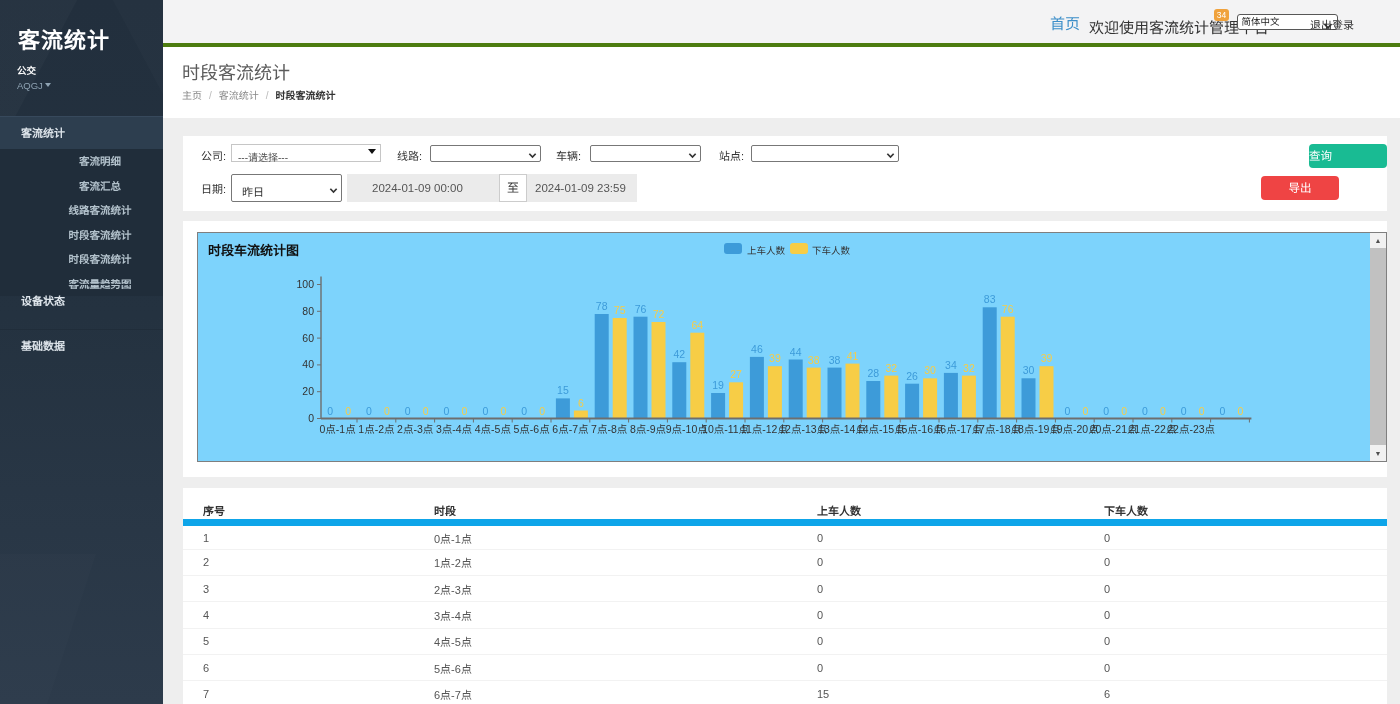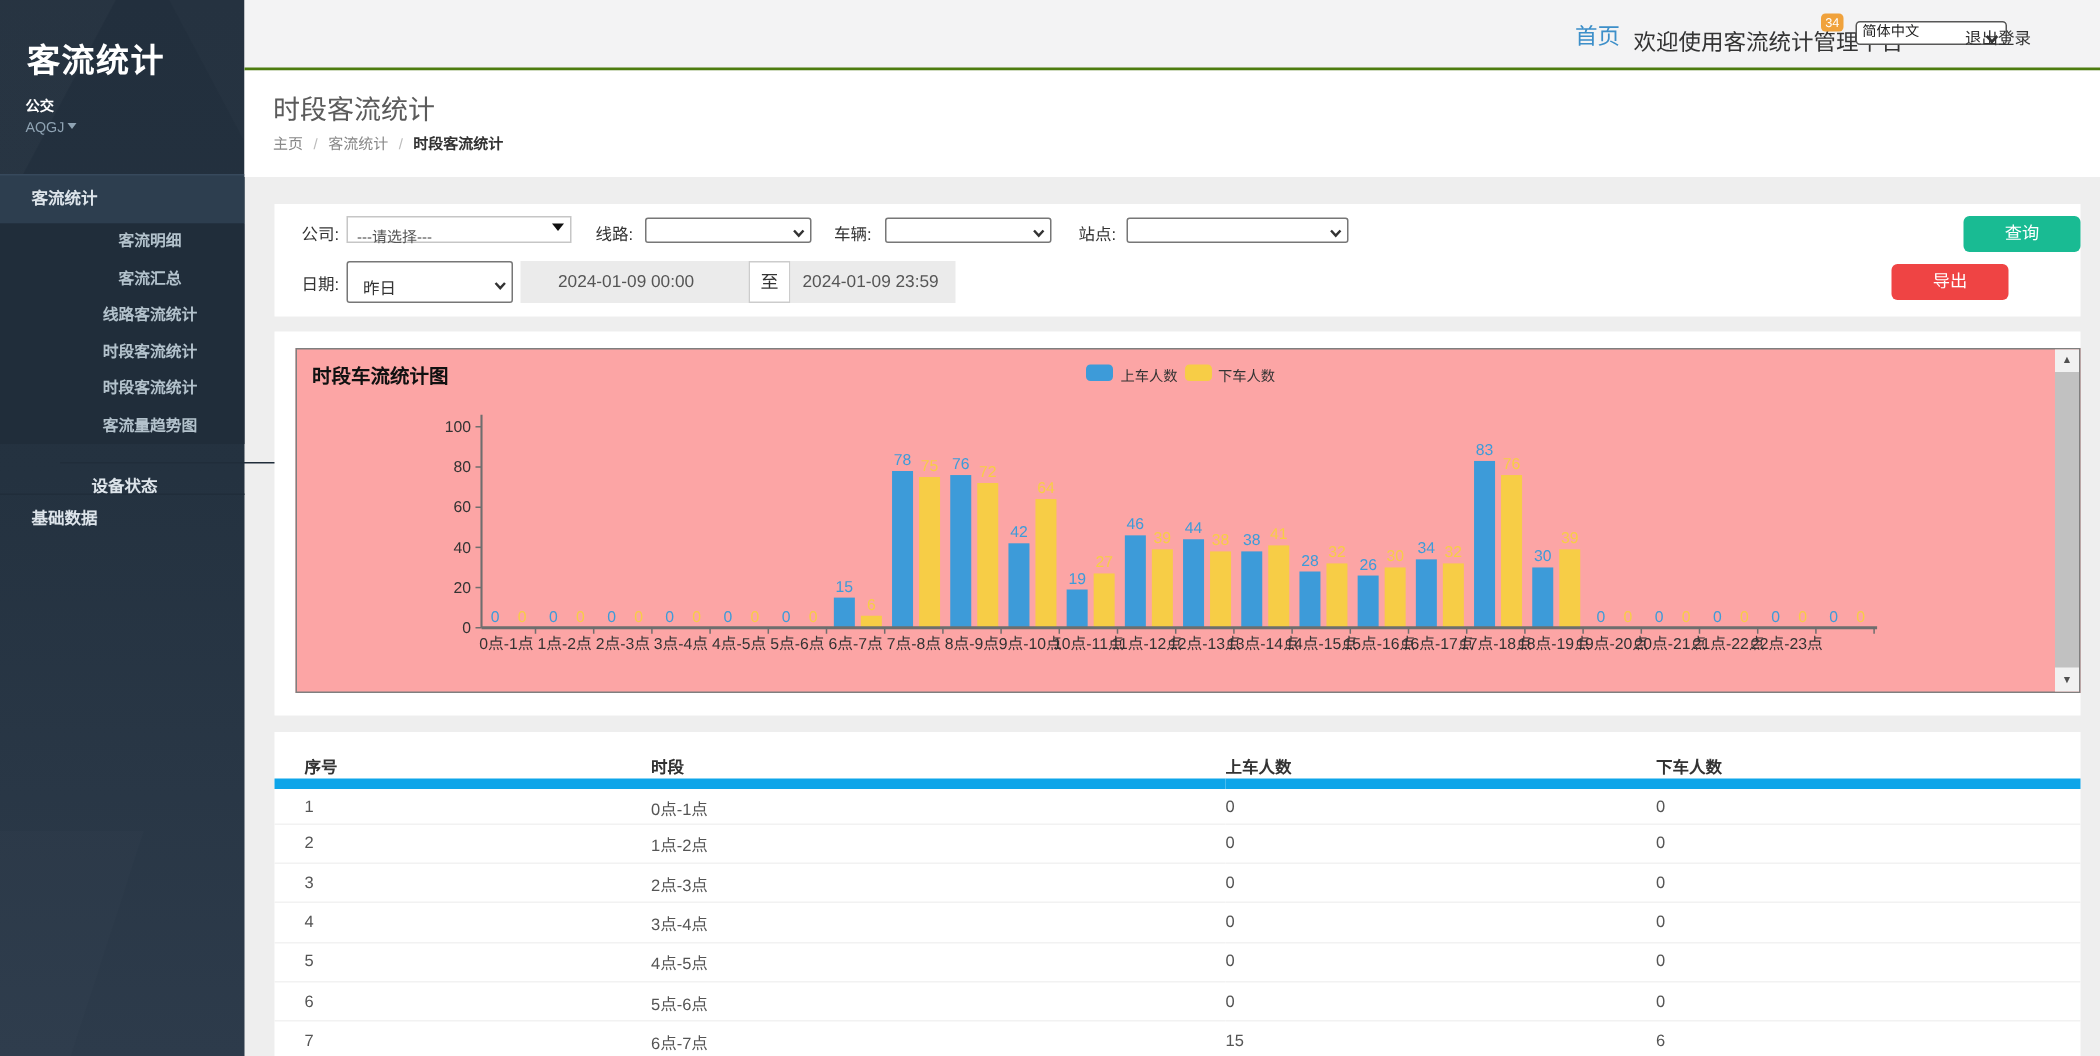--- a/index.html
+++ b/index.html
@@ -14,25 +14,25 @@
     linear-gradient(118deg, rgba(255,255,255,.022) 0 34%, rgba(255,255,255,0) 34.5%),
     linear-gradient(242deg, rgba(255,255,255,.015) 0 22%, rgba(255,255,255,0) 22.5%); }
 #sbtitle { position:absolute; left:18px; top:22px; font-size:22px; font-weight:bold; color:#fff; letter-spacing:1px; }
 #sbcomp  { position:absolute; left:17px; top:63px; font-size:9.5px; font-weight:bold; color:#fff; }
 #sbuser  { position:absolute; left:17px; top:80px; font-size:9.5px; color:#8fa3b3; }
 #sbuser .car { display:inline-block; width:0; height:0; border-left:3.5px solid transparent; border-right:3.5px solid transparent; border-top:4px solid #8fa3b3; margin-left:2px; vertical-align:2px; }
 .sb-item { position:absolute; left:0; width:163px; height:33px; line-height:33px; padding-left:21px; font-size:11px; font-weight:bold; color:#dde4ea; }
 #sb-active { top:116px; background:#2d3e4f; border-top:1px solid #37495c; }
 #sb-sub { position:absolute; left:0; top:149px; width:163px; height:147px; background:#202d3a;text-align:center; }
 .sb-sub-item { height:24.5px; line-height:24.5px; padding-left:37px; font-size:10.5px; font-weight:bold; color:#b3c2cc; }
-#sb-dev  { top:308px; border-top:1px solid #202d3a;margin-left:40px; }
+#sb-dev  { top:284px; border-top:1px solid #202d3a; }
 #sb-base { top:329px; border-top:1px solid #202d3a; }
 
 
-#topbar { position:absolute; left:163px; top:0; width:1237px; height:47px; background:#f3f3f4; border-bottom:2px solid #4d7c0f; }
+#topbar { position:absolute; left:163px; top:0; width:1237px; height:47px; background:#f3f3f4; border-bottom:4px solid #4d7c0f; }
 #tb-home { position:absolute; left:887px; top:12px; font-size:15px; color:#3d8fc9; }
 #tb-welcome { position:absolute; left:926px; top:16px; font-size:15px; color:#333; }
 #tb-badge { position:absolute; left:1051px; top:8.5px; width:15px; height:12px; background:#f0a23c; border-radius:3px; color:#fff; font-size:8.5px; text-align:center; line-height:12px; }
 #tb-sel { position:absolute; left:1074px; top:14px; width:101px; height:16px; background:#fff; border:1px solid #575757; border-radius:3px; font-size:9.5px; color:#222; line-height:14px; padding-left:3.5px; }
 #tb-sel svg { position:absolute; right:4px; top:6px; }
 #tb-logout { position:absolute; left:1147px; top:16px; font-size:11px; color:#333; }
 
 
 #band { position:absolute; left:163px; top:47px; width:1237px; height:71px; background:#fff; }
 #pgtitle { position:absolute; left:19px; top:11px; font-size:18px; color:#5b5b5b; }
@@ -47,25 +47,25 @@
 #p-table  { top:488px; height:216px; padding-top:11.6px; }
 
 
 .flabel { position:absolute; font-size:11px; color:#333; }
 .sel { position:absolute; background:#fff; border:1px solid #777; border-radius:2px; height:17px; }
 .sel svg { position:absolute; right:3px; top:4.5px; }
 #sel-company { border-radius:0; border-color:#c6c6c6; height:18px; }
 #sel-company .txt { position:absolute; left:6px; top:3.5px; font-size:10px; color:#555; }
 #sel-company .tri { position:absolute; right:4px; top:4px; width:0; height:0; border-left:4.5px solid transparent; border-right:4.5px solid transparent; border-top:5px solid #111; }
 .inp { position:absolute; background:#ebebeb; height:28px; font-size:11.5px; color:#555; line-height:28px; white-space:nowrap; overflow:hidden; }
-#btn-q { position:absolute; left:1126px; top:8px; width:78px; height:24px; background:#19bb93; border-radius:4px; color:#fff; font-size:11.5px; text-align:center; line-height:24px; }
+#btn-q { position:absolute; left:1126px; top:8px; width:78px; height:24px; background:#19bb93; border-radius:4px; color:#fff; font-size:11.5px; line-height:24px; }
 #btn-e { position:absolute; left:1078px; top:40px; width:78px; height:24px; background:#ef4444; border-radius:4px; color:#fff; font-size:11.5px; text-align:center; line-height:24px; }
 
 
-#chartbox { position:absolute; left:14px; top:11px; width:1190px; height:230px; border:1px solid #7f7f7f; background:#fca5a5;padding-left:40px; }
+#chartbox { position:absolute; left:14px; top:11px; width:1190px; height:230px; border:1px solid #7f7f7f; background:#7dd3fc;padding-left:40px; }
 #ctitle { position:absolute; left:10px; top:7px; font-size:13px; font-weight:bold; color:#111; }
 .leg { position:absolute; top:10px; height:11px; border-radius:3px; }
 #leg1 { left:526px; width:18px; background:#3d9bd9; }
 #leg2 { left:592px; width:18px; background:#f7cd46; }
 .legt { position:absolute; top:10px; font-size:9.5px; color:#333; }
 #legt1 { left:549px; }
 #legt2 { left:614px; }
 #chartsvg { position:absolute; left:0; top:0; width:1173px; height:227px; }
 
 #sbar { position:absolute; right:0; top:0; width:16px; height:228px; background:#f1f1f1; }

